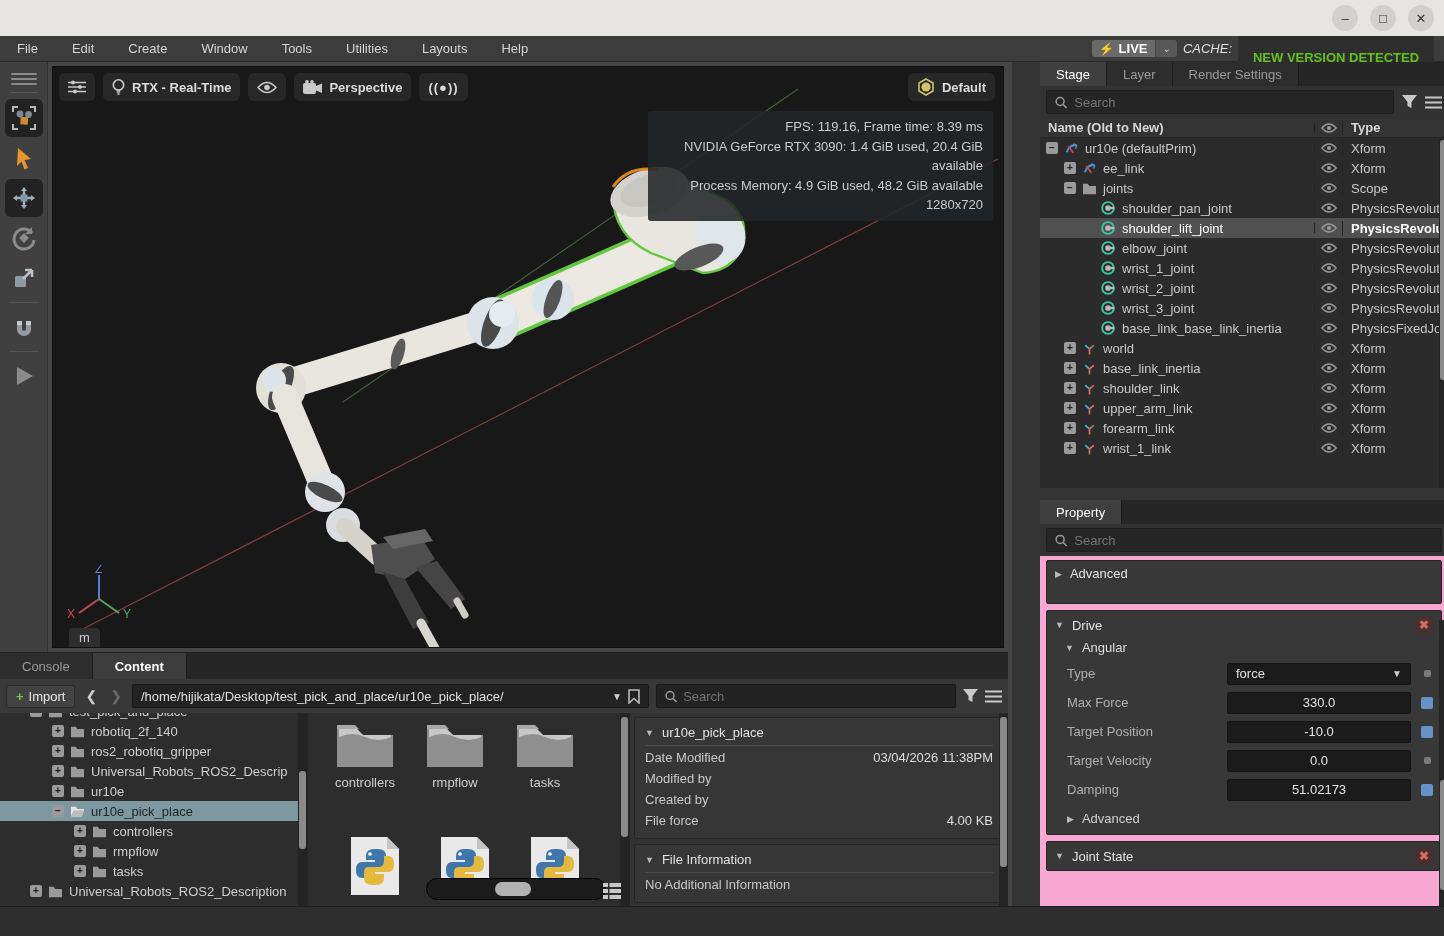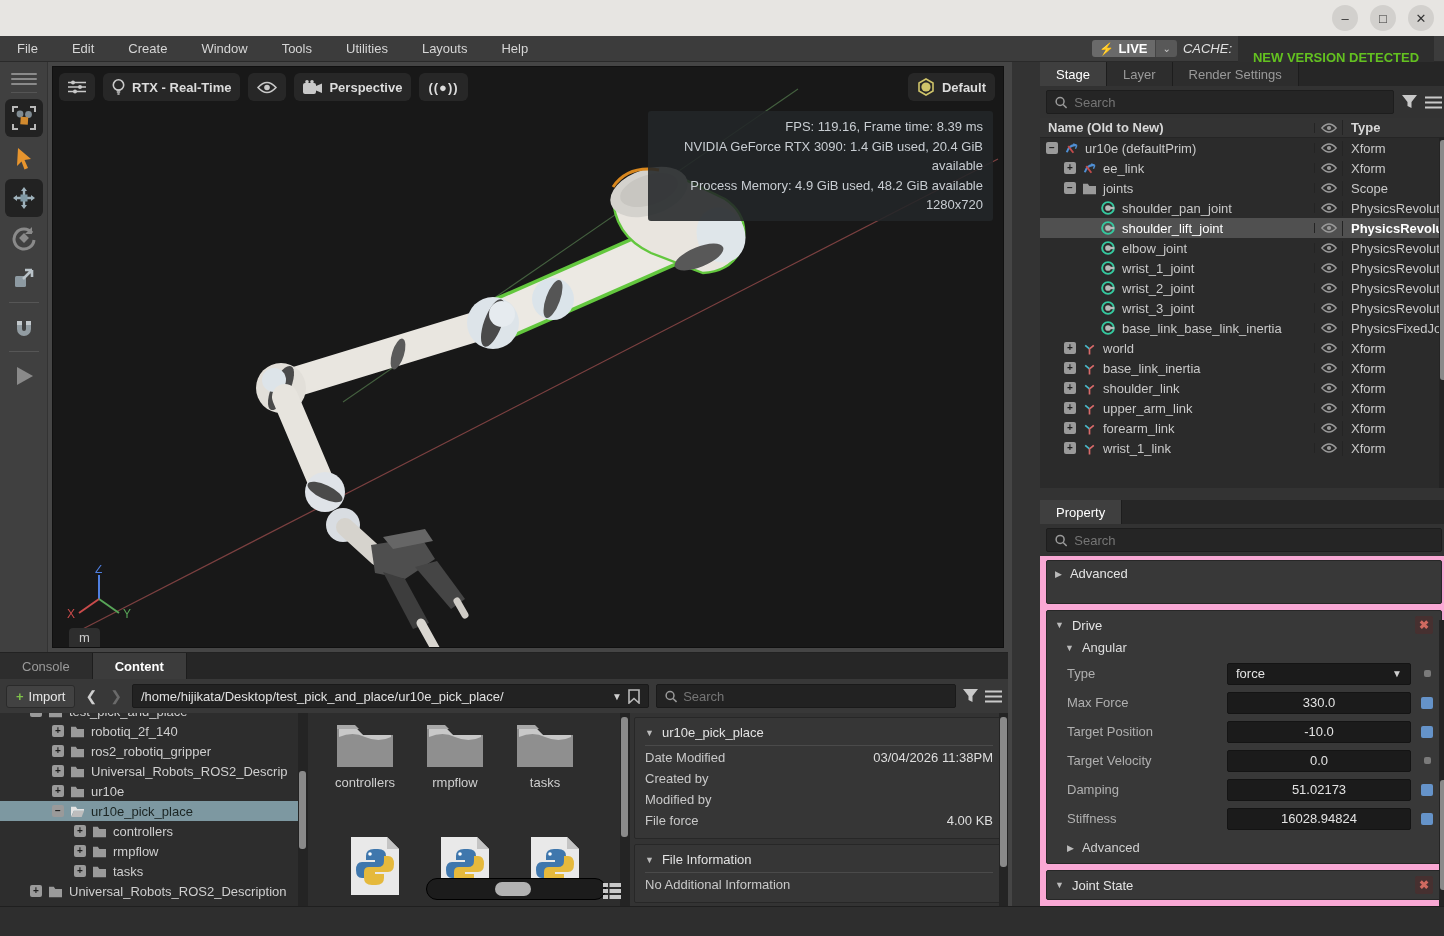--- a/index.html
+++ b/index.html
@@ -546,25 +546,25 @@
                 <span class="sec-arrow">▼</span>
                 <span>ur10e_pick_place</span>
               </div>
               <div class="sec-rule"></div>
               <div id="info-fields">
                   <div class="kv-row">
                     <span>Date Modified</span>
                     <span class="kv-val">03/04/2026 11:38PM</span>
                   </div>
                   <div class="kv-row">
-                    <span>Created by</span>
+                    <span>Modified by</span>
                     <span class="kv-val"></span>
                   </div>
                   <div class="kv-row">
-                    <span>Modified by</span>
+                    <span>Created by</span>
                     <span class="kv-val"></span>
                   </div>
                   <div class="kv-row">
                     <span>File force</span>
                     <span class="kv-val">4.00 KB</span>
                   </div>
                 </div>
             </div>
             <div class="info-section">
               <div class="sec-head">
@@ -986,25 +986,20 @@
                 <div class="field-row">
                   <div class="field-label">Target Velocity</div>
                   <div class="field-input">0.0</div>
                   <span class="chk off"></span>
                 </div>
                 <div class="field-row">
                   <div class="field-label">Damping</div>
                   <div class="field-input">51.02173</div>
                   <span class="chk on"></span>
                 </div>
-                <div class="field-row">
-                  <div class="field-label">Stiffness</div>
-                  <div class="field-input">16028.94824</div>
-                  <span class="chk on"></span>
-                </div>
               </div>
             <div class="adv-row">
               <span class="sec-arrow">▶</span>
               <span>Advanced</span>
             </div>
           </div>
           <div class="prop-section">
             <div class="ps-head">
               <span class="sec-arrow">▼</span>
               <span>Joint State</span>

